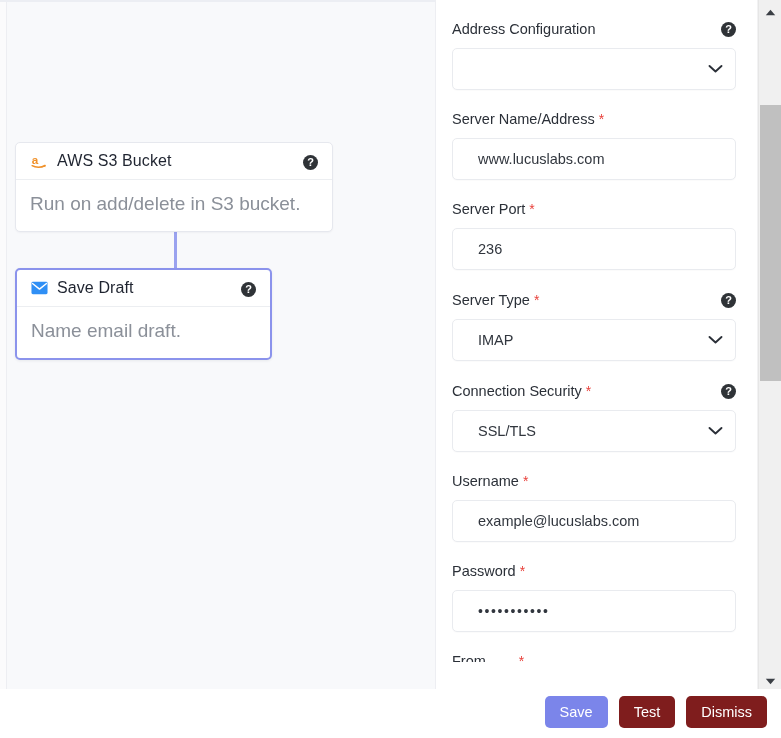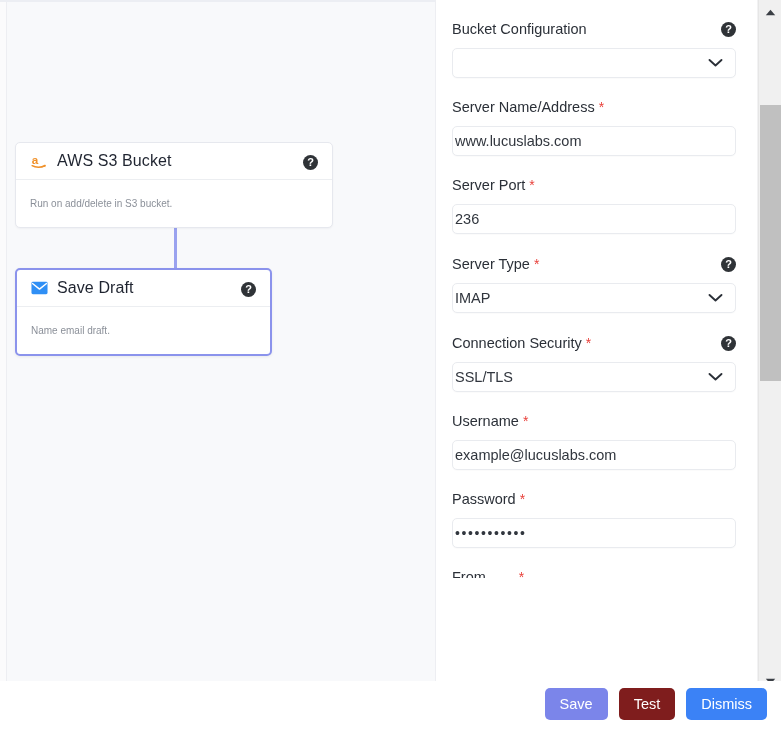--- a/index.html
+++ b/index.html
@@ -59,21 +59,21 @@
   .node.plain { border: 1px solid #e6e8ee; box-shadow: 0 1px 2px rgba(16,24,40,.04); }
   .node.selected { border: 2px solid #8b93ec; box-shadow: 0 1px 3px rgba(16,24,40,.07); }
 
   .node-head {
     display: flex; align-items: center; gap: 9px;
     padding: 0 14px 0 14px; height: 37px;
     border-bottom: 1px solid #eceef1;
   }
   .node-title { font-size: 16px; color: #1f2430; letter-spacing: .1px; white-space: nowrap; }
   .node-body { padding: 13px 14px 16px 14px; }
-  .node-desc { font-size: 10px; color: #8b9099; }
+  .node-desc { font-size: 19px; color: #8b9099; }
   .node-help { margin-left: auto; }
 
   .help-badge {
     display: inline-flex; align-items: center; justify-content: center;
     width: 15px; height: 15px; border-radius: 50%;
     background: #2f3337; color: #ffffff;
     font-size: 11px; font-weight: bold; line-height: 1;
     font-family: "Liberation Sans", sans-serif;
   }
 
@@ -89,23 +89,23 @@
   .field { margin-bottom: 21px; }
   .field:first-child { margin-bottom: 21px; }
   .field-label {
     font-size: 14.5px; color: #2b3038; margin-bottom: 11px;
     display: flex; align-items: center;
   }
   .req { color: #e8403a; margin-left: 4px; font-size: 14px; }
   .label-help { margin-left: auto; }
 
   .control {
-    position: relative; height: 30px; border: 1px solid #e9ebef;
+    position: relative; height: 42px; border: 1px solid #e9ebef;
     border-radius: 5px; background: #ffffff;
-    display: flex; align-items: center; padding: 0 2px;
+    display: flex; align-items: center; padding: 0 25px;
     box-shadow: 0 1px 1px rgba(16,24,40,.02);
   }
   .control-value { font-size: 14.5px; color: #31363e; }
   .control-value.pw { font-size: 14px; color: #31363e; letter-spacing: 1.6px; }
   .chev {
     position: absolute; right: 12px; top: 50%; transform: translateY(-50%);
     width: 15px; height: 9px;
   }
 
   .clipped-label {
@@ -128,33 +128,33 @@
     position: absolute; left: 1px; width: 21px; top: 105px; height: 276px;
     background: #c0c0c0;
   }
   .inner-scroll-pad {
     position: absolute; right: 23px; top: 0; width: 1px; height: 693px;
     background: #f2f2f3; z-index: 9;
   }
 
   
   .bottom-bar {
-    position: absolute; left: 0; bottom: 12px; width: 781px; height: 45px;
+    position: absolute; left: 0; bottom: 4px; width: 781px; height: 45px;
     background: #ffffff; border-top: 1px solid #ffffff;
     display: flex; align-items: center; justify-content: flex-end;
     gap: 11px; padding-right: 14px; z-index: 20;
   }
   .btn {
     border: none; border-radius: 5px; color: #ffffff;
     font-size: 14.5px; font-family: "Liberation Sans", sans-serif;
     height: 32px; padding: 0 15px; cursor: pointer; line-height: 32px;
   }
   .btn-save { background: #7b85ea; }
   .btn-test { background: #7f1d1d; }
-  .btn-dismiss { background: #3b82f6; }
+  .btn-dismiss { background: #7f1d1d; }
 </style>
 </head>
 <body>
 
 <div id="app">
 
   <div class="canvas"></div>
   <div class="canvas-top-rule"></div>
   <div class="canvas-strip"></div>
   <div class="canvas-divider"></div>
@@ -196,21 +196,21 @@
     <div class="node-body">
       <span class="node-desc">Name email draft.</span>
     </div>
   </div>
 
   <div class="form-panel">
     <div class="form-inner">
 
       <div class="field">
         <div class="field-label">
-          <span>Bucket Configuration</span>
+          <span>Address Configuration</span>
           <span class="label-help">
             <span class="help-badge">?</span>
           </span>
         </div>
         <div class="control">
           <span class="control-value"></span>
           <span>
             <svg class="chev" viewBox="0 0 15 9">
               <path d="M1.5 1.5 L7.5 7 L13.5 1.5" stroke="#2b3038" stroke-width="1.9" fill="none" stroke-linecap="round" stroke-linejoin="round"></path>
             </svg>

